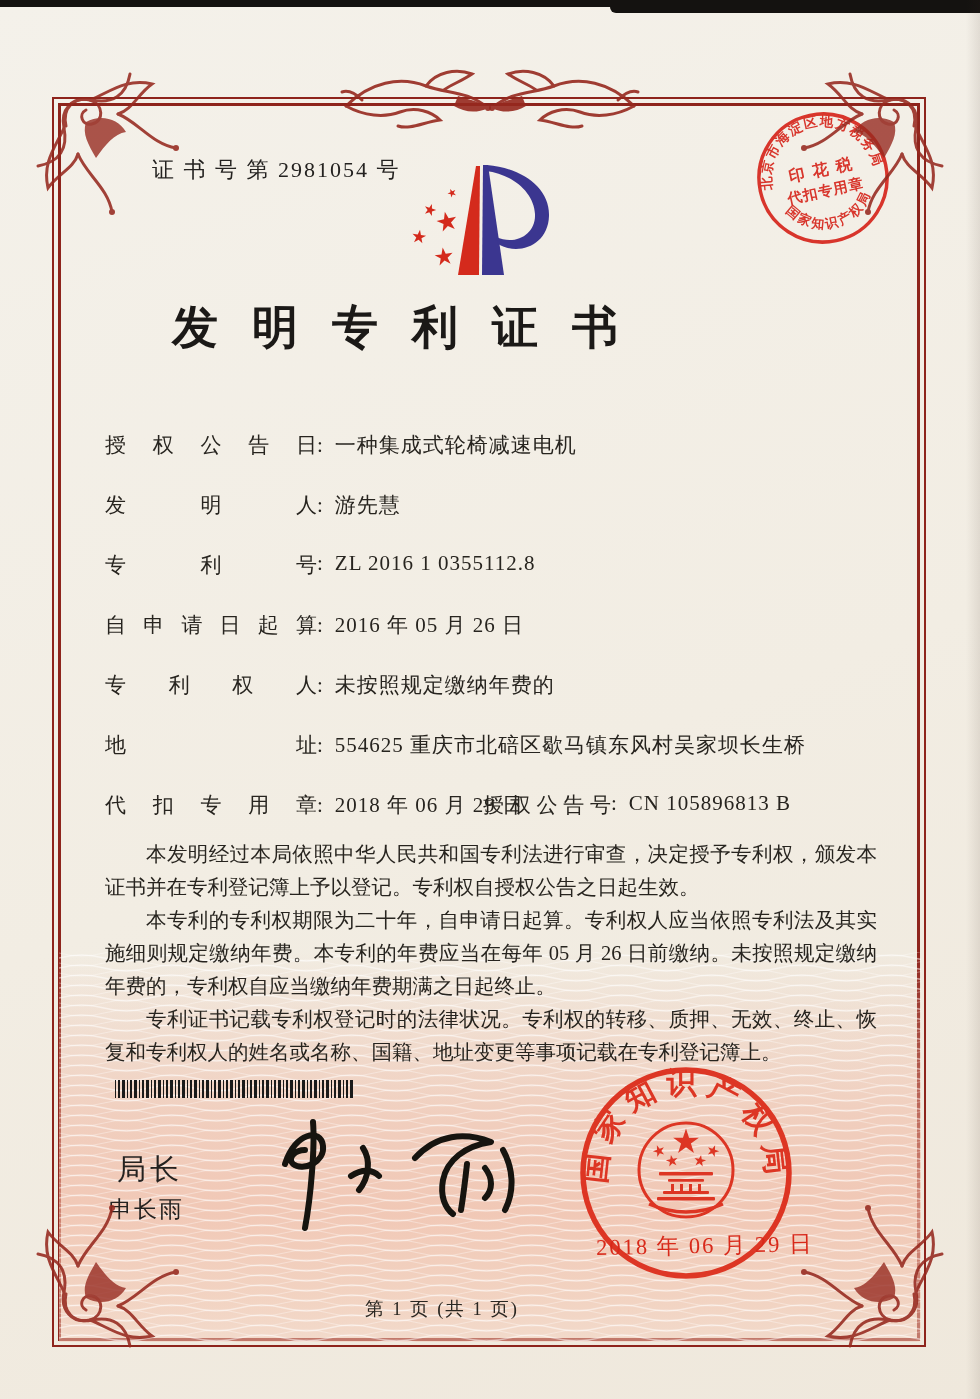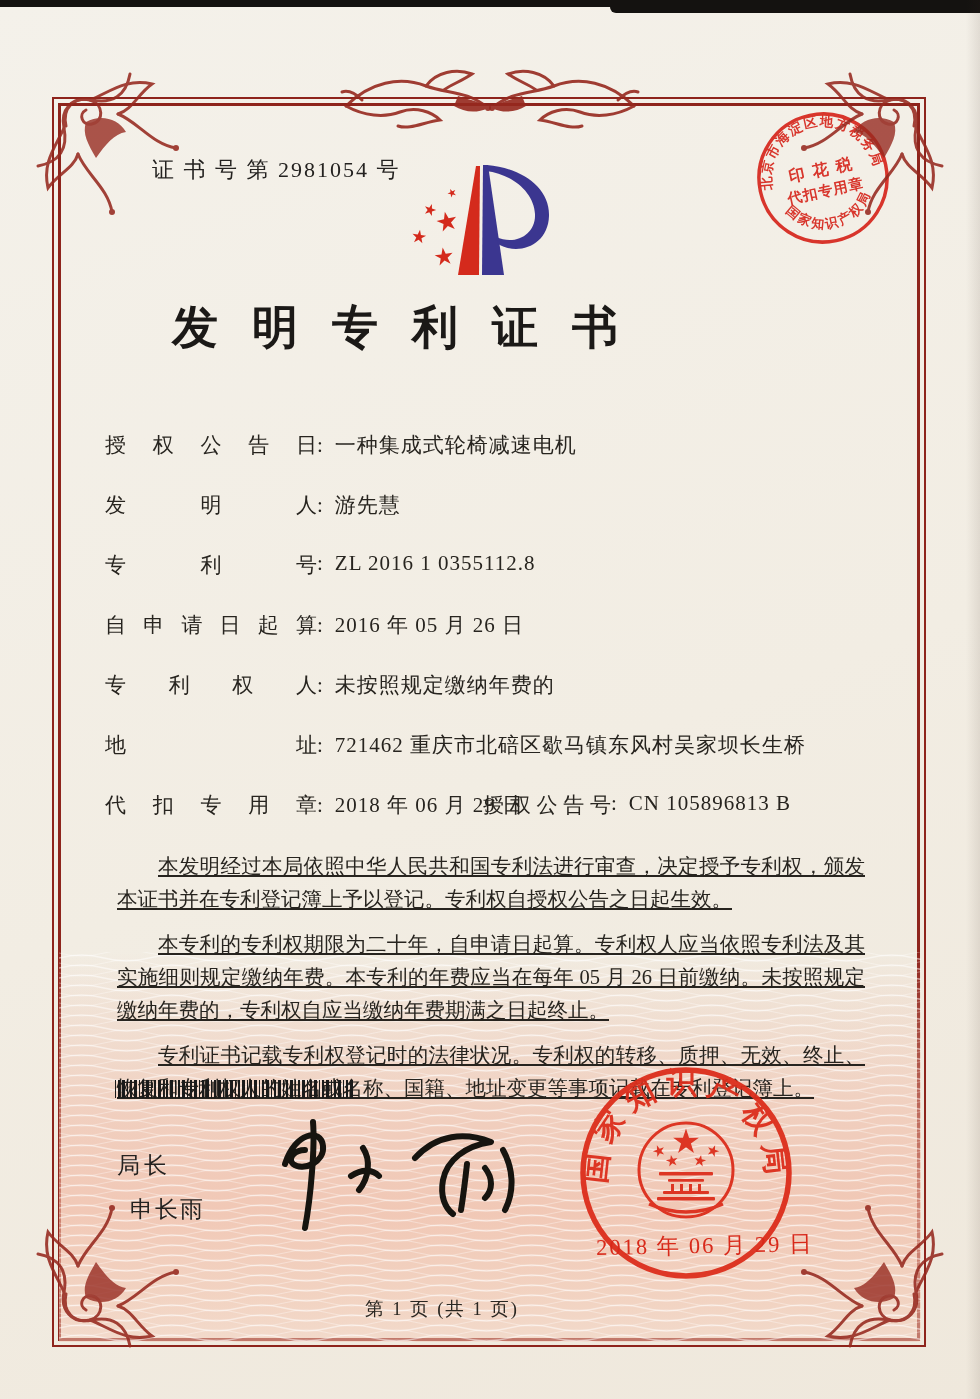--- a/index.html
+++ b/index.html
@@ -34,25 +34,25 @@
   .title{left:0;top:297px;width:790px;text-align:center;font-size:46px;font-weight:bold;color:#1b1917;
     letter-spacing:34px;text-indent:34px;white-space:nowrap;}
   .fields{left:105px;top:431px;width:772px;font-size:21px;color:#27241f;}
   .frow{position:relative;height:24px;margin-bottom:36px;white-space:nowrap;}
   .flabel{display:inline-block;width:212px;text-align:justify;text-align-last:justify;vertical-align:top;}
   .fcolon{display:inline-block;margin-right:12px;}
   .fvalue{letter-spacing:1px;}
   .grant{position:absolute;left:378px;top:0;white-space:nowrap;}
   .flabel2{display:inline-block;width:128px;text-align:justify;text-align-last:justify;vertical-align:top;}
   .paras{left:105px;top:838px;width:772px;font-size:20.5px;line-height:33px;color:#27241f;text-align:justify;}
-  .paras p{margin:12px;text-indent:2em;text-decoration:underline;}
+  .paras p{margin:0;text-indent:2em;}
   .barcode{left:115px;top:1080px;width:252px;height:18px;display:flex;align-items:stretch;}
   .barcode div{height:100%;}
-  .sig-title{left:117px;top:1150px;font-size:23px;color:#242220;letter-spacing:4px;}
-  .sig-name{left:130px;top:1194px;font-size:23px;color:#242220;letter-spacing:2px;}
+  .sig-title{left:117px;top:1150px;font-size:29px;color:#242220;letter-spacing:4px;}
+  .sig-name{left:109px;top:1194px;font-size:23px;color:#242220;letter-spacing:2px;}
   .sig-hand{left:255px;top:1106px;}
   .seal{left:571px;top:1058px;}
   .seal-date{left:596px;top:1230px;font-size:22.5px;color:#d8291a;letter-spacing:2px;white-space:nowrap;transform:rotate(-1deg);}
   .footer{left:0;top:1296px;width:884px;text-align:center;font-size:18.5px;color:#2a2722;letter-spacing:2px;}
   .stamp{left:748px;top:103px;transform:rotate(-12deg);opacity:.93;}
   .logo{left:400px;top:158px;}
 </style>
 </head>
 <body>
 
@@ -168,21 +168,21 @@
     <div class="frow">
       <span class="flabel">专利号</span><span class="fcolon">:</span><span class="fvalue">ZL 2016 1 0355112.8</span>
     </div>
     <div class="frow">
       <span class="flabel">自申请日起算</span><span class="fcolon">:</span><span class="fvalue">2016 年 05 月 26 日</span>
     </div>
     <div class="frow">
       <span class="flabel">专利权人</span><span class="fcolon">:</span><span class="fvalue">未按照规定缴纳年费的</span>
     </div>
     <div class="frow">
-      <span class="flabel">地址</span><span class="fcolon">:</span><span class="fvalue">721462 重庆市北碚区歇马镇东风村吴家坝长生桥</span>
+      <span class="flabel">地址</span><span class="fcolon">:</span><span class="fvalue">554625 重庆市北碚区歇马镇东风村吴家坝长生桥</span>
     </div>
     <div class="frow">
       <span class="flabel">代扣专用章</span><span class="fcolon">:</span><span class="fvalue">2018 年 06 月 29 日</span>
       <span class="grant">
         <span class="flabel2">授权公告号</span><span class="fcolon">:</span><span class="fvalue">CN 105896813 B</span>
       </span>
     </div>
   </div>
 
   <div class="abs z2 paras">

